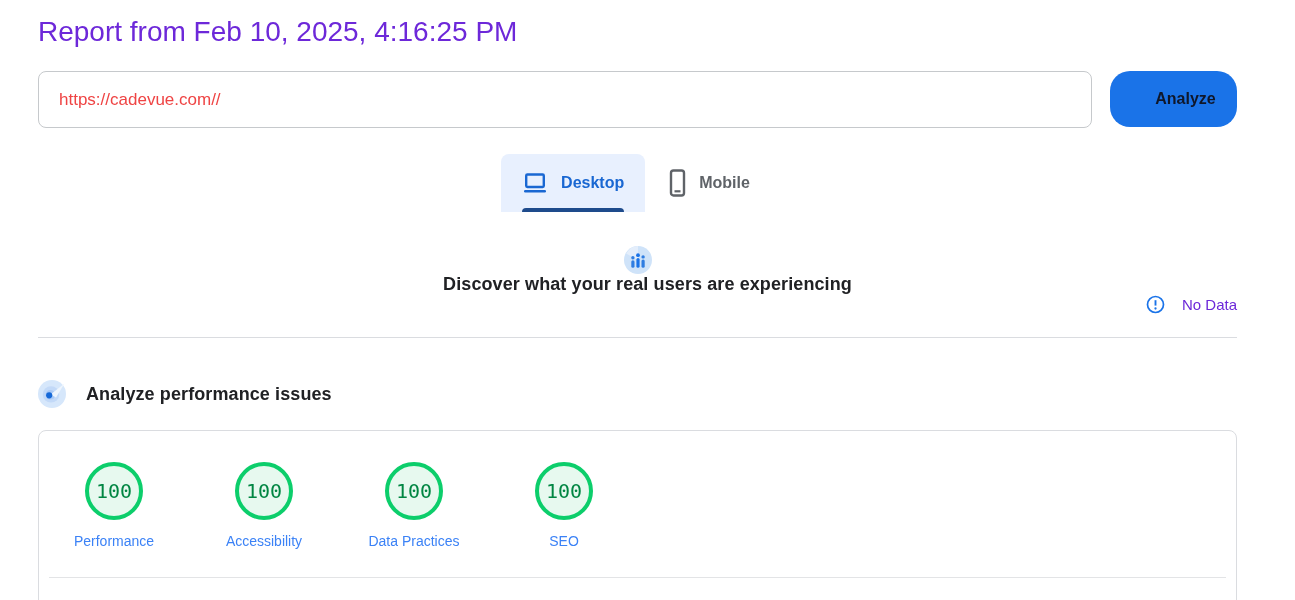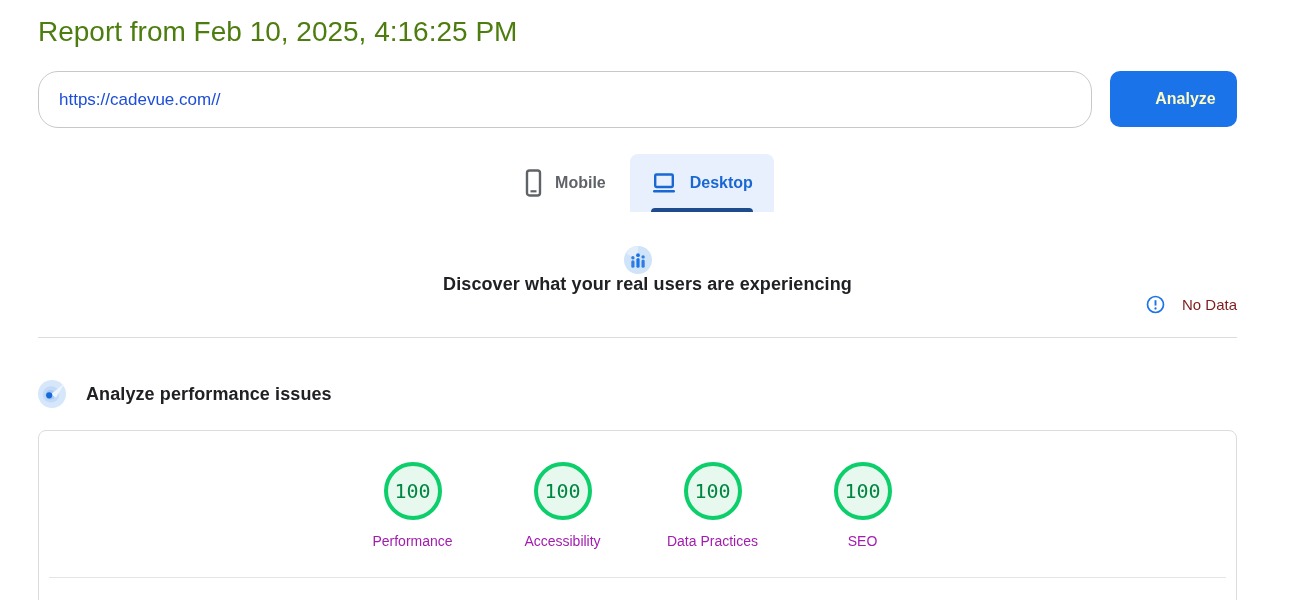--- a/index.html
+++ b/index.html
@@ -6,44 +6,44 @@
   html, body { width: 1295px; height: 600px; overflow: hidden; background: #fff; }
   body { font-family: "Liberation Sans", sans-serif; color: #202124; }
 
   .content { margin-left: 38px; width: 1199px; }
 
   .page-title {
     margin: 16px 0 0 0;
     font-size: 28px;
     line-height: 32px;
     font-weight: 500;
-    color: #4d7c0f;
+    color: #6d28d9;
   }
 
   .url-row { display: flex; margin-top: 23px; align-items: stretch; }
   .url-input {
     flex: 1;
     height: 57px;
     border: 1px solid #c6c9cc;
-    border-radius: 20px;
+    border-radius: 8px;
     padding: 0 20px;
     font-family: "Liberation Sans", sans-serif;
     font-size: 17px;
-    color: #1d4ed8;
+    color: #ef4444;
     outline: none;
     background: #fff;
   }
   .analyze-btn {
     width: 127px;
     height: 56px;
     margin-left: 18px;
     border: none;
-    border-radius: 10px;
+    border-radius: 20px;
     background: #1a73e8;
-    color: #fef9c3;
+    color: #0f172a;
     font-family: "Liberation Sans", sans-serif;
     font-size: 16px;
     font-weight: 600;
     cursor: pointer;
     padding-left: 24px;
   }
 
   .tabs-row { margin-top: 26px; display: flex; justify-content: center; }
   .tab {
     height: 58px;
@@ -83,86 +83,85 @@
     font-size: 18px;
     font-weight: 600;
     color: #202124;
     letter-spacing: .1px;
   }
   .section-status {
     margin-left: auto;
     display: flex;
     align-items: center;
     gap: 17px;
-    color: #7f1d1d;
+    color: #6d28d9;
     font-size: 15px;
     cursor: pointer;
   }
 
   .divider { height: 1px; background: #dadce0; margin-top: 23px; }
 
   .lab-card {
     margin-top: 22px;
     border: 1px solid #dadce0;
     border-radius: 8px;
     height: 320px;
     background: #fff;
   }
   .scores-row {
     padding-top: 31px;
     display: flex;
-    justify-content: center;
   }
   .score-item { width: 150px; display: flex; flex-direction: column; align-items: center; }
   .score-gauge {
     width: 58px; height: 58px;
     border-radius: 50%;
     border: 4px solid #0cce6b;
     background: #e7f9ef;
     display: flex; align-items: center; justify-content: center;
   }
   .score-value {
     font-family: "DejaVu Sans Mono", monospace;
     font-size: 20px;
     color: #018642;
   }
   .score-label {
     margin-top: 13px;
     font-size: 14px;
-    color: #a21caf;
+    color: #3b82f6;
   }
   .card-divider { height: 1px; background: #e3e4e6; margin: 28px 10px 0 10px; }
 </style>
 </head>
 <body>
 
 <div class="content">
 
   <h1 class="page-title">Report from Feb 10, 2025, 4:16:25 PM</h1>
 
   <div class="url-row">
     <input class="url-input" type="text" value="https://cadevue.com//" style="">
     <button class="analyze-btn">Analyze</button>
   </div>
 
   <div class="tabs-row">
-    <div class="tab">
-      <svg class="tab-icon" width="17" height="28" viewBox="0 0 17 28">
-        <rect x="2" y="1.5" width="13" height="25" rx="2.5" fill="none" stroke="#5f6368" stroke-width="2.4"></rect>
-        <line x1="5.5" y1="22.3" x2="11.5" y2="22.3" stroke="#5f6368" stroke-width="2.2"></line>
-      </svg>
-      <span>Mobile</span>
-    </div>
     <div class="tab active">
       <svg class="tab-icon" width="26" height="24" viewBox="0 0 26 24">
         <rect x="4.2" y="3.5" width="17.6" height="12.5" rx="1.2" fill="none" stroke="#1967d2" stroke-width="2.4"></rect>
         <rect x="2" y="19" width="22" height="2.6" rx="1.3" fill="#1967d2"></rect>
       </svg>
       <span>Desktop</span>
       <span class="tab-indicator"></span>
+    </div>
+    <div class="tab">
+      <svg class="tab-icon" width="17" height="28" viewBox="0 0 17 28">
+        <rect x="2" y="1.5" width="13" height="25" rx="2.5" fill="none" stroke="#5f6368" stroke-width="2.4"></rect>
+        <line x1="5.5" y1="22.3" x2="11.5" y2="22.3" stroke="#5f6368" stroke-width="2.2"></line>
+      </svg>
+      <span>Mobile</span>
     </div>
   </div>
 
   <div class="section-row first">
     <svg class="section-icon" width="28" height="28" viewBox="0 0 28 28">
       <circle cx="14" cy="14" r="14" fill="#cfe3f9"></circle>
       <path d="M14 14 L14 0 A14 14 0 0 0 2.2 7.6 Z" fill="#e4eefb"></path>
       <rect x="7.3" y="14.2" width="3.2" height="7.6" rx="1.6" fill="#2f7de1"></rect>
       <circle cx="8.9" cy="11.7" r="1.7" fill="#2f7de1"></circle>
       <rect x="12.4" y="12" width="3.2" height="9.8" rx="1.6" fill="#1a73e8"></rect>

